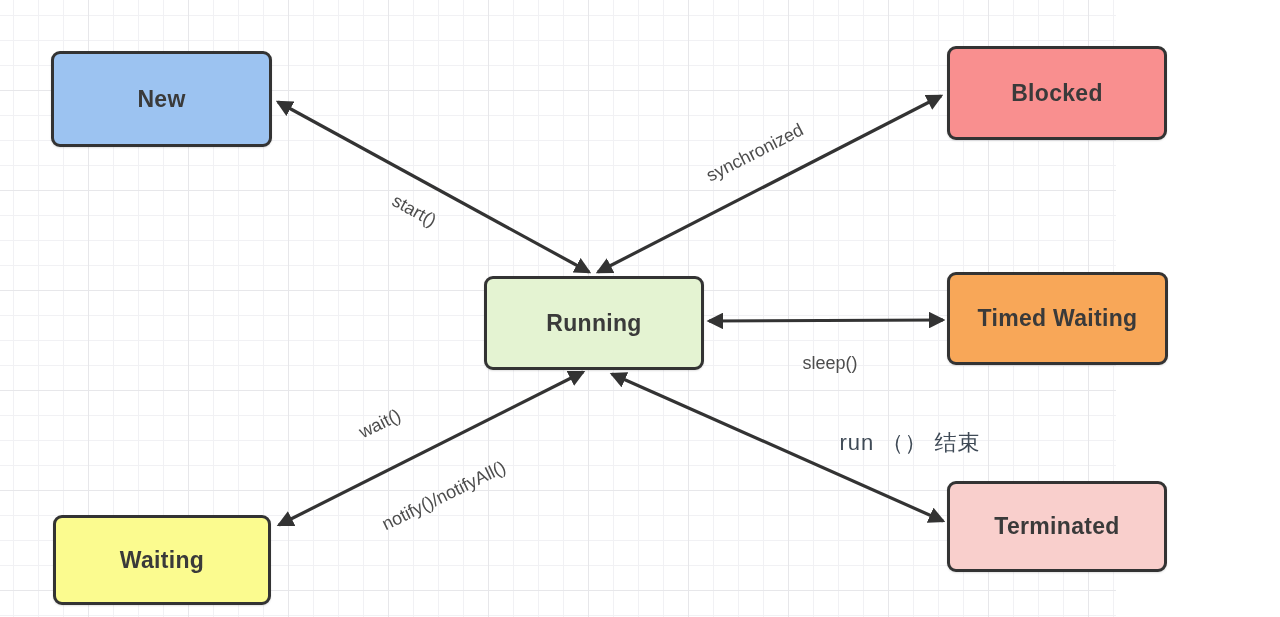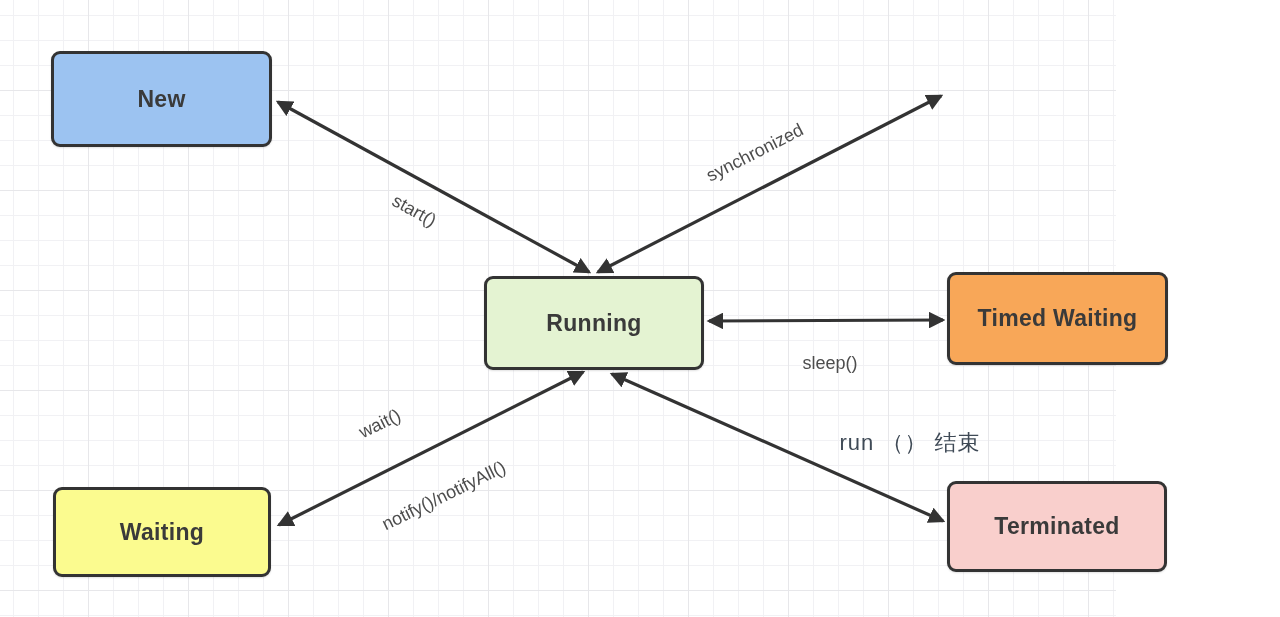--- a/index.html
+++ b/index.html
@@ -57,21 +57,21 @@
     font-size: 22px;
     color: #3f4a56;
     letter-spacing: 1px;
   }
 
   
   .node-new           { left: 51px;  top: 51px;  width: 221px; height: 96px; }
   .node-blocked       { left: 947px; top: 46px;  width: 220px; height: 94px; }
   .node-running       { left: 484px; top: 276px; width: 220px; height: 94px; }
   .node-timed-waiting { left: 947px; top: 272px; width: 221px; height: 93px; text-align: right; }
-  .node-waiting       { left: 53px;  top: 487px; width: 218px; height: 90px; align-items: center; }
+  .node-waiting       { left: 53px;  top: 515px; width: 218px; height: 90px; align-items: center; }
   .node-terminated    { left: 947px; top: 481px; width: 220px; height: 91px; align-items: center; }
 
   
   .label-start    { left: 414px; top: 211px; }
   .label-sync     { left: 755px; top: 153px; }
   .label-sleep    { left: 830px; top: 363px; }
   .label-wait     { left: 380px; top: 424px; }
   .label-notify   { left: 444px; top: 496px; }
   .label-run-end  { left: 910px; top: 443px; }
 </style>
@@ -90,20 +90,23 @@
     <line class="edge-line" x1="598" y1="272" x2="941" y2="96" marker-start="url(#arrow)" marker-end="url(#arrow)" style="stroke: rgb(51, 51, 51);"></line>
     <line class="edge-line" x1="709" y1="321" x2="943" y2="320" marker-start="url(#arrow)" marker-end="url(#arrow)" style="stroke: rgb(51, 51, 51);"></line>
     <line class="edge-line" x1="279" y1="525" x2="583" y2="372" marker-start="url(#arrow)" marker-end="url(#arrow)" style="stroke: rgb(51, 51, 51);"></line>
     <line class="edge-line" x1="612" y1="374" x2="943" y2="521" marker-start="url(#arrow)" marker-end="url(#arrow)" style="stroke: rgb(51, 51, 51);"></line>
   </svg>
 
   <div class="node node-new" style="background: rgb(156, 195, 241);">
     <span>New</span>
   </div>
 
+  <div class="node node-blocked" style="background: rgb(249, 143, 143);">
+    <span>Blocked</span>
+  </div>
 
   <div class="node node-running" style="background: rgb(228, 243, 210);">
     <span>Running</span>
   </div>
 
   <div class="node node-timed-waiting" style="background: rgb(248, 167, 88);">
     <span>Timed Waiting</span>
   </div>
 
   <div class="node node-waiting" style="background: rgb(251, 251, 143);">

